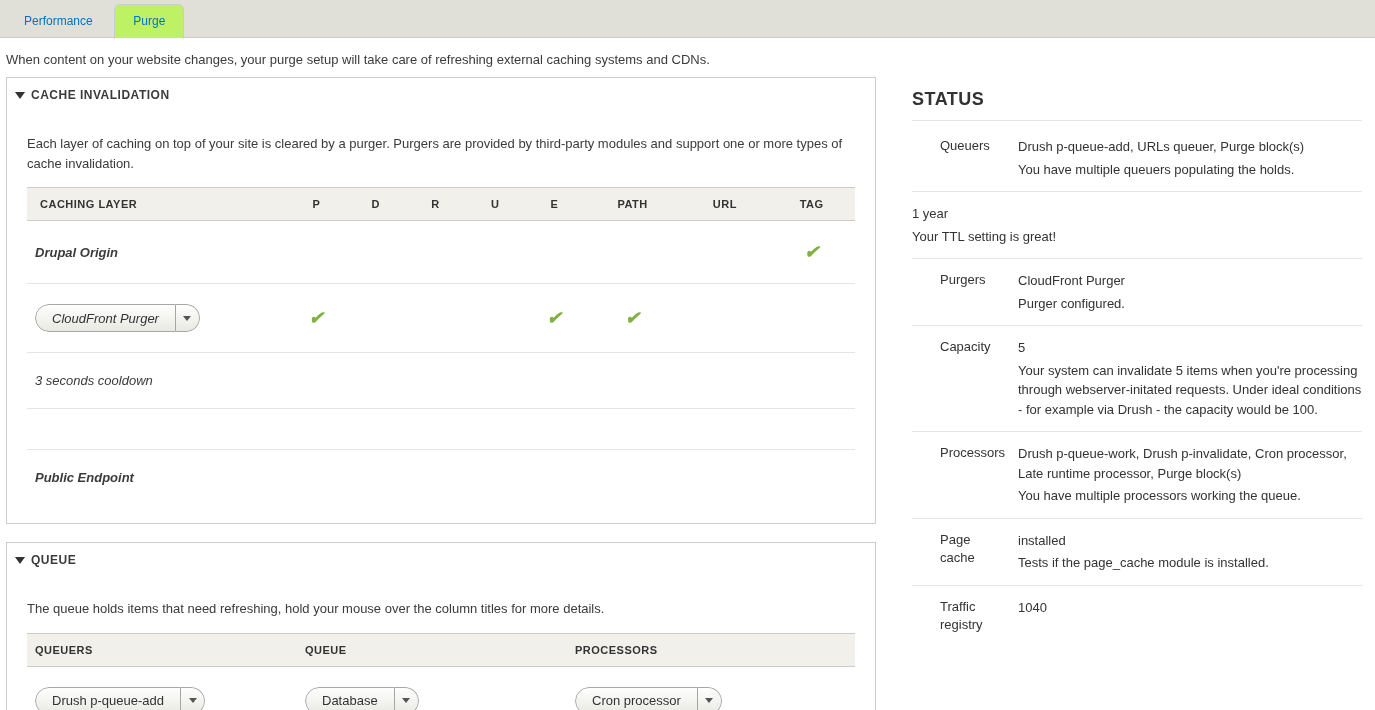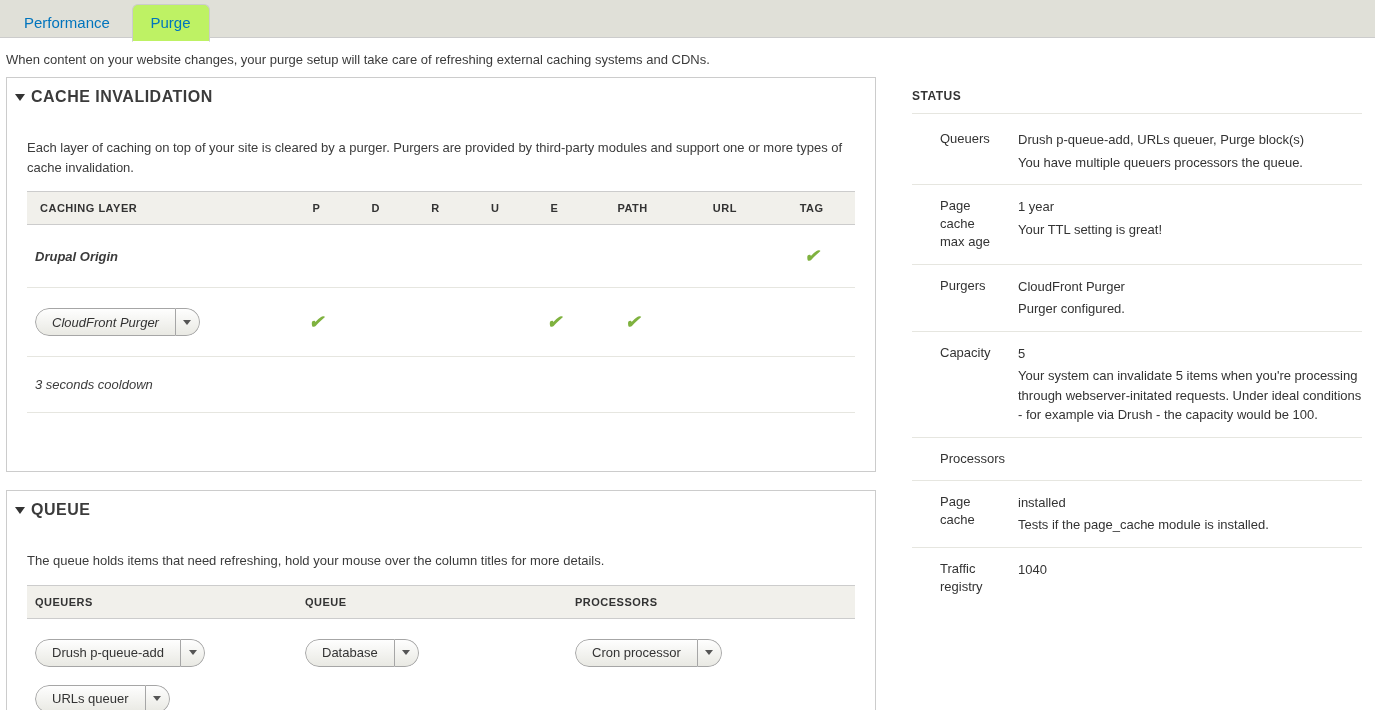--- a/index.html
+++ b/index.html
@@ -13,21 +13,21 @@
   .tab-bar {
     background: #e0e0d8;
     border-bottom: 1px solid #ccc;
     padding: 0 6px;
     height: 38px;
     position: relative;
   }
   .tab {
     display: inline-block;
     padding: 9px 18px 10px;
-    font-size: 15px;
+    font-size: 12px;
     position: relative;
     top: 4px;
     cursor: pointer;
   }
   .tab.inactive {
     color: #0074bd;
   }
   .tab.active {
     background: #bef264;
     border: 1px solid #ccc;
@@ -53,21 +53,21 @@
     padding: 0;
   }
   .fs-header {
     display: flex;
     align-items: center;
     gap: 6px;
     padding: 10px 10px 8px 8px;
     font-weight: bold;
     letter-spacing: 0.5px;
     color: #3b3b3b;
-    font-size: 16px;
+    font-size: 12px;
     cursor: pointer;
   }
   .tri {
     width: 0; height: 0;
     border-left: 5px solid transparent;
     border-right: 5px solid transparent;
     border-top: 7px solid #333;
   }
   .fs-body { padding: 4px 20px 18px 20px; margin-top: 20px; }
   .desc { color: #3b3b3b; margin-bottom: 14px; line-height: 1.5; }
@@ -132,21 +132,21 @@
     cursor: pointer;
   }
   .splitbtn .drop .caret {
     width: 0; height: 0;
     border-left: 4px solid transparent;
     border-right: 4px solid transparent;
     border-top: 5px solid #555;
   }
   .status-heading {
     font-weight: bold;
-    font-size: 12px;
+    font-size: 18px;
     letter-spacing: 0.5px;
     color: #333;
     padding: 12px 0 10px 0;
     border-bottom: 1px solid #e6e6e0;
     margin-bottom: 4px;
   }
   .status-row {
     display: flex;
     border-bottom: 1px solid #e6e6e0;
     padding: 12px 0;
@@ -260,20 +260,31 @@
                 <td></td>
                 <td></td>
                 <td></td>
                 <td></td>
                 <td></td>
                 <td></td>
             </tr>
             <tr>
               <td></td>
                 <td></td>
+                <td></td>
+                <td></td>
+                <td></td>
+                <td></td>
+                <td></td>
+                <td></td>
+                <td></td>
+            </tr>
+            <tr>
+              <td class="bold">Public Endpoint</td>
+              <td></td>
                 <td></td>
                 <td></td>
                 <td></td>
                 <td></td>
                 <td></td>
                 <td></td>
                 <td></td>
             </tr>
           </tbody>
         </table>
@@ -347,25 +358,24 @@
 
   </div>
 
   <div class="col-right">
     <div class="status-heading">STATUS</div>
 
     <div class="status-row">
       <div class="status-label">Queuers</div>
       <div class="status-val">
         <span>Drush p-queue-add, URLs queuer, Purge block(s)</span>
-        <span class="sub">You have multiple queuers processors the queue.</span>
-      </div>
-    </div>
-    <div class="status-row">
-      <div class="status-label">Page cache max age</div>
+        <span class="sub">You have multiple queuers populating the holds.</span>
+      </div>
+    </div>
+    <div class="status-row">
       <div class="status-val">
         <span>1 year</span>
         <span class="sub">Your TTL setting is great!</span>
       </div>
     </div>
     <div class="status-row">
       <div class="status-label">Purgers</div>
       <div class="status-val">
         <span>CloudFront Purger</span>
         <span class="sub">Purger configured.</span>
@@ -373,20 +383,24 @@
     </div>
     <div class="status-row">
       <div class="status-label">Capacity</div>
       <div class="status-val">
         <span>5</span>
         <span class="sub">Your system can invalidate 5 items when you're processing through webserver-initated requests. Under ideal conditions - for example via Drush - the capacity would be 100.</span>
       </div>
     </div>
     <div class="status-row">
       <div class="status-label">Processors</div>
+      <div class="status-val">
+        <span>Drush p-queue-work, Drush p-invalidate, Cron processor, Late runtime processor, Purge block(s)</span>
+        <span class="sub">You have multiple processors working the queue.</span>
+      </div>
     </div>
     <div class="status-row">
       <div class="status-label">Page cache</div>
       <div class="status-val">
         <span>installed</span>
         <span class="sub">Tests if the page_cache module is installed.</span>
       </div>
     </div>
     <div class="status-row">
       <div class="status-label">Traffic registry</div>

